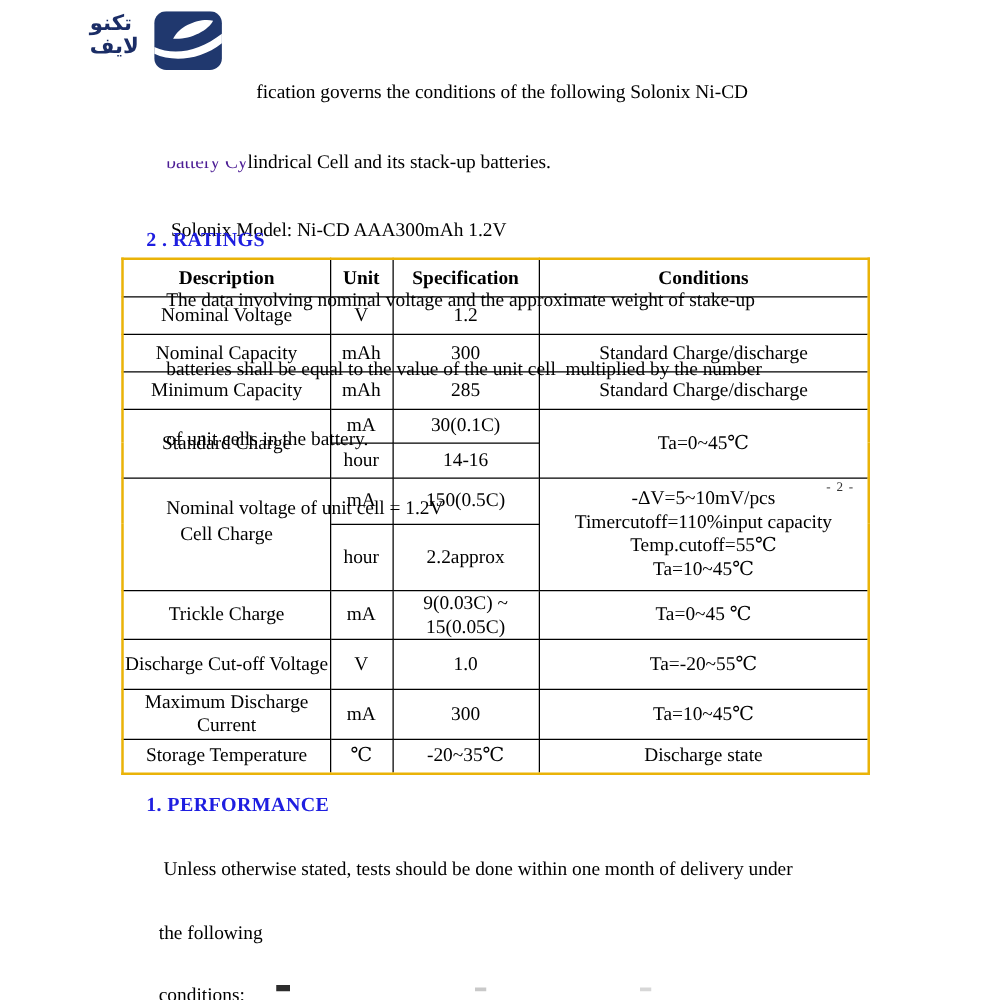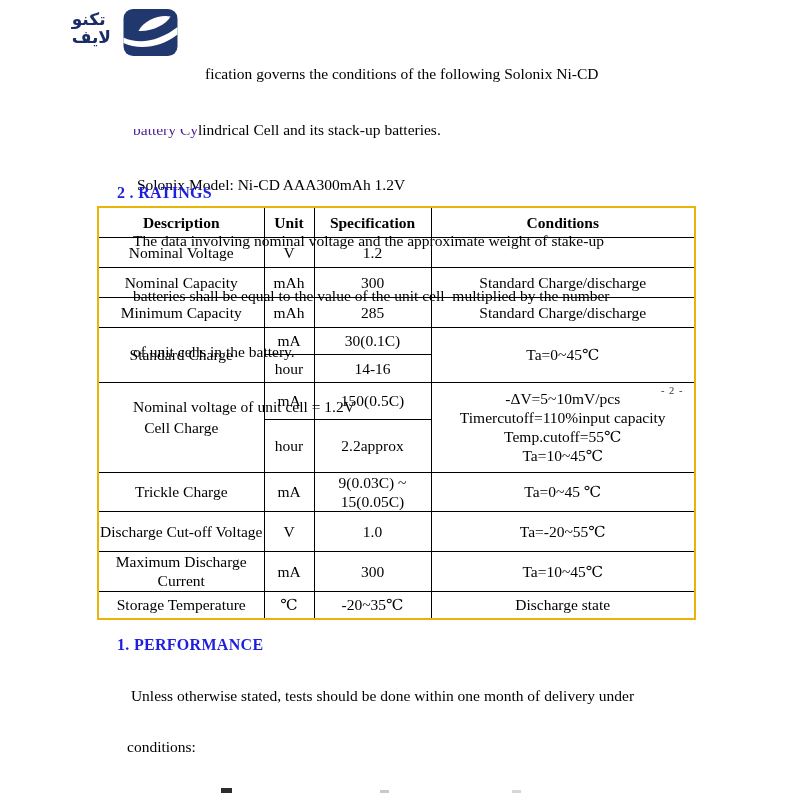--- a/index.html
+++ b/index.html
@@ -161,20 +161,21 @@
     </tr>
   </tbody>
     </table>
 
   <div class="pageno">- 2 -</div>
 
   <div class="sec-heading h-perf" style="color:#1e1ee0">1. PERFORMANCE</div>
 
   <div class="perf">
     <div> Unless otherwise stated, tests should be done within one month of delivery under</div>
+    <div>the following</div>
     <div>conditions:</div>
     
     
     
     
     
   </div>
 
   <div class="frag1"></div>
   <div class="frag2"></div>

